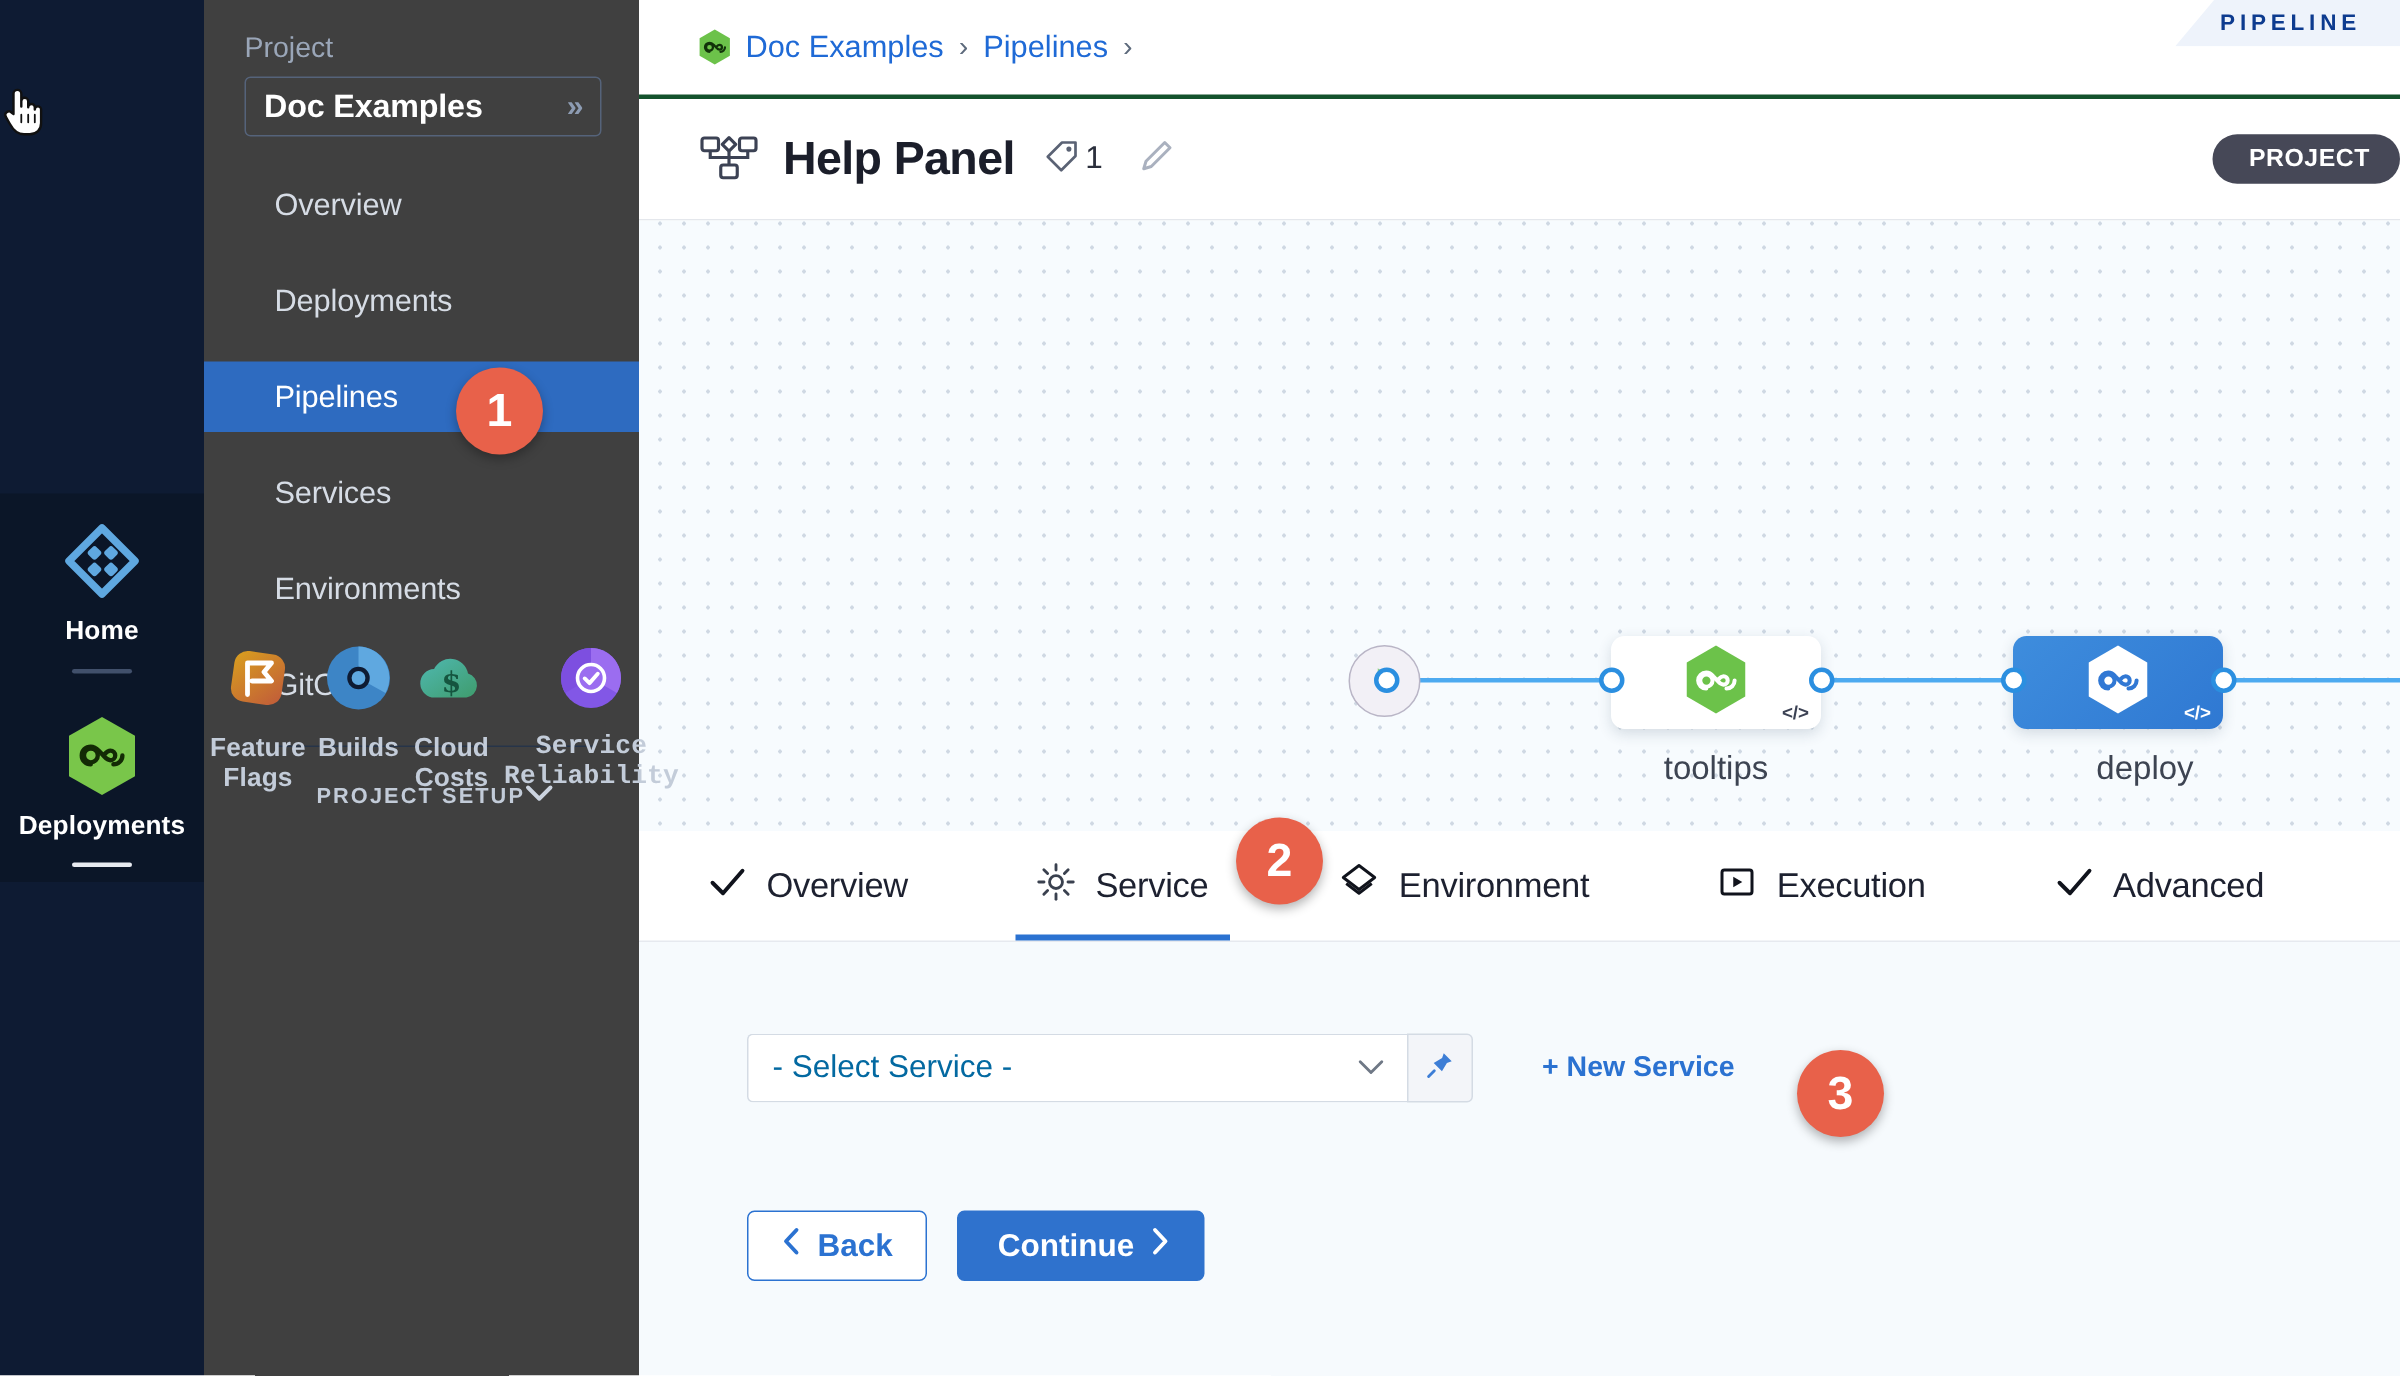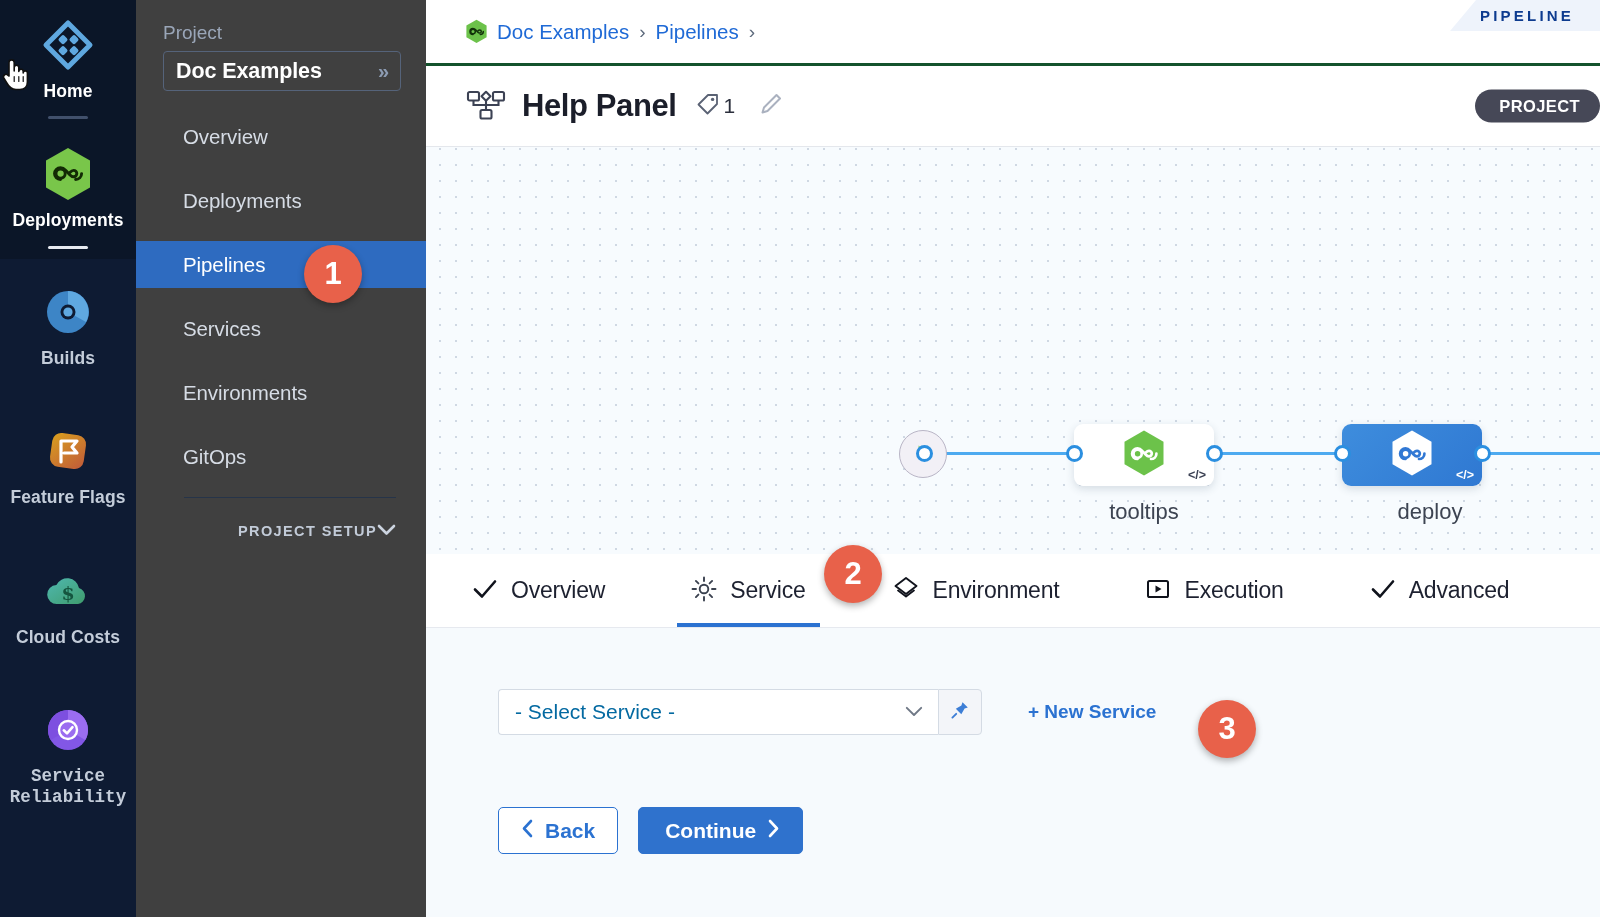--- a/index.html
+++ b/index.html
@@ -9,21 +9,21 @@
     background: #ffffff;
     color: #22222a;
     -webkit-font-smoothing: antialiased;
   }
   .app { position: relative; width: 1600px; height: 917px; display: flex; }
 
   
   .rail {
     width: 136px; height: 917px; flex: 0 0 136px;
     background: #0e1b33;
-    display: flex; flex-direction: column; align-items: center;
+    display: flex; flex-direction: row; align-items: center;
     position: relative; z-index: 5;
   }
   .rail-top { background: #0b1628; width: 136px; }
   .rail-item {
     width: 136px; padding: 18px 4px 10px 4px;
     display: flex; flex-direction: column; align-items: center; gap: 9px;
     cursor: pointer; position: relative;
   }
   .rail-ico { width: 54px; height: 54px; display: flex; align-items: center; justify-content: center; }
   .rail-label {
@@ -52,21 +52,21 @@
   .nav { margin-top: 22px; }
   .nav-item {
     height: 47px; display: flex; align-items: center;
     padding-left: 47px; color: #d6dce5; font-size: 20.5px;
     cursor: pointer; margin-bottom: 17px; letter-spacing: -.1px;
   }
   .nav-item.active { background: #2e6bc0; color: #ffffff; }
   .nav-sep { height: 1px; background: #263449; margin: 16px 30px 0 48px; }
   .setup-row {
     margin-top: 24px; padding: 0 30px 0 48px;
-    display: flex; align-items: center; justify-content: flex-end; cursor: pointer;
+    display: flex; align-items: center; justify-content: center; cursor: pointer;
   }
   .setup-txt { color: #c2cbd8; font-size: 14.5px; font-weight: bold; letter-spacing: 1.4px; }
   .setup-chev { color:#ccd4e0; font-size: 15px; }
 
   
   .main { flex: 1; height: 917px; display: flex; flex-direction: column; background:#fff; position:relative; }
 
   .breadcrumb-bar {
     height: 63px; flex: 0 0 63px; display: flex; align-items: center;
     padding-left: 38px; gap: 8px; background: #fff; position: relative;
@@ -217,46 +217,46 @@
             <path d="M17.5 32.5c-3.4 0-6-2.6-6-5.9s2.6-5.9 6-5.9c2.3 0 3.9 1.2 5.4 2.8l3.6 3.9c1.4 1.5 2.6 2.4 4.1 2.4 1.8 0 3.2-1.4 3.2-3.2s-1.4-3.2-3.2-3.2c-1.4 0-2.5.8-3.8 2.2" fill="none" stroke="#132b05" stroke-width="2.9" stroke-linecap="round"></path>
             <path d="M32.6 32.5c3.4 0 6-2.6 6-5.9" fill="none" stroke="#132b05" stroke-width="2.9" stroke-linecap="round"></path>
             <circle cx="17.6" cy="26.6" r="4.6" fill="none" stroke="#132b05" stroke-width="2.9"></circle>
           </svg>
         </span>
         <span class="rail-label">Deployments</span>
         <span class="rail-underline bright"></span>
       </div>
     </div>
 
-    <div class="rail-item" style="padding-top:26px;">
-      <span class="rail-ico">
-        <svg width="48" height="48" viewBox="0 0 48 48">
-          <circle cx="24" cy="24" r="21" fill="#3d85c6"></circle>
-          <path d="M24 3 a21 21 0 0 1 18 31 L24 24 Z" fill="#5fa8e0"></path>
-          <circle cx="24" cy="24" r="7.5" fill="#0e1b33"></circle>
-          <circle cx="24" cy="24" r="4.6" fill="#5fa8e0"></circle>
-        </svg>
-      </span>
-      <span class="rail-label">Builds</span>
-    </div>
-
     <div class="rail-item" style="padding-top:46px;">
       <span class="rail-ico">
         <svg width="48" height="48" viewBox="0 0 48 48">
           <defs>
               <linearGradient id="ffg" x1="0" y1="0" x2="1" y2="1">
             <stop offset="0" stop-color="#d9a01e"></stop>
                 <stop offset="1" stop-color="#c05a3a"></stop>
           </linearGradient>
             </defs>
           <rect x="7" y="7" width="34" height="34" rx="9" fill="url(#ffg)" transform="rotate(8 24 24)"></rect>
           <path d="M17 35 L17 14 L33 14 L28 20 L33 26 L20 26" fill="none" stroke="#ffffff" stroke-width="3.2" stroke-linejoin="round" stroke-linecap="round"></path>
         </svg>
       </span>
       <span class="rail-label">Feature Flags</span>
+    </div>
+
+    <div class="rail-item" style="padding-top:26px;">
+      <span class="rail-ico">
+        <svg width="48" height="48" viewBox="0 0 48 48">
+          <circle cx="24" cy="24" r="21" fill="#3d85c6"></circle>
+          <path d="M24 3 a21 21 0 0 1 18 31 L24 24 Z" fill="#5fa8e0"></path>
+          <circle cx="24" cy="24" r="7.5" fill="#0e1b33"></circle>
+          <circle cx="24" cy="24" r="4.6" fill="#5fa8e0"></circle>
+        </svg>
+      </span>
+      <span class="rail-label">Builds</span>
     </div>
 
     <div class="rail-item" style="padding-top:46px;">
       <span class="rail-ico">
         <svg width="50" height="44" viewBox="0 0 50 44">
           <defs>
               <linearGradient id="ccg" x1="0" y1="0" x2="1" y2="1">
             <stop offset="0" stop-color="#4fb8b0"></stop>
                 <stop offset="1" stop-color="#3f9c6d"></stop>
           </linearGradient>

